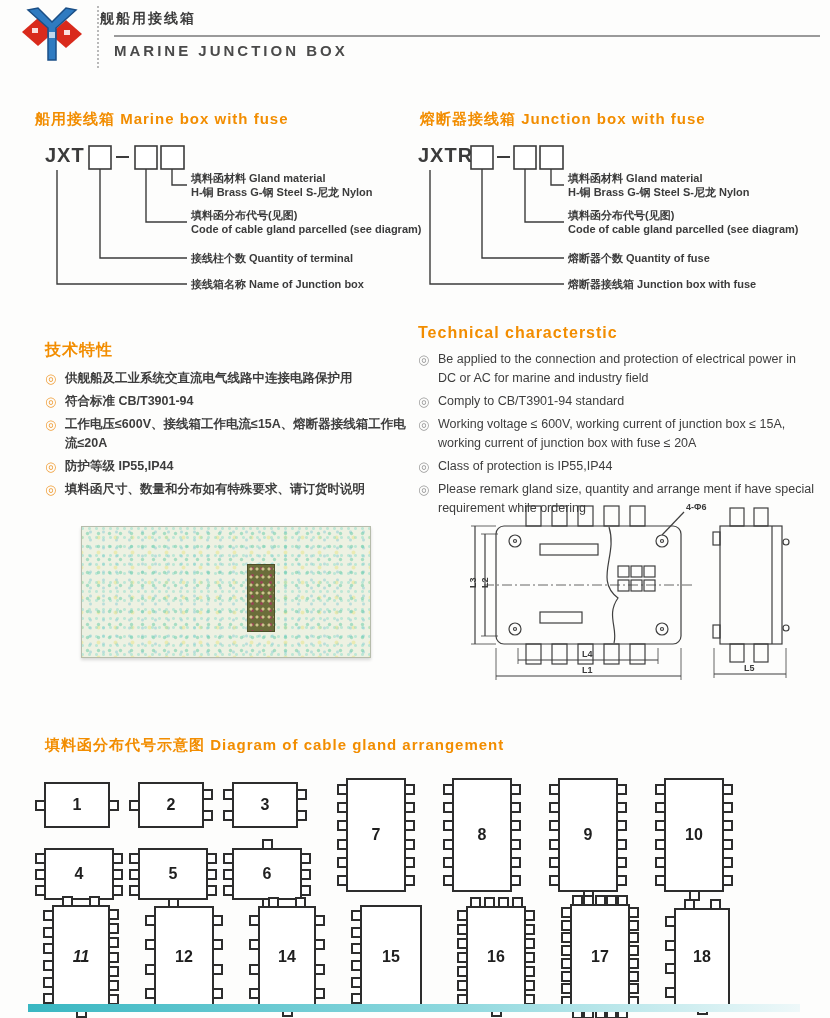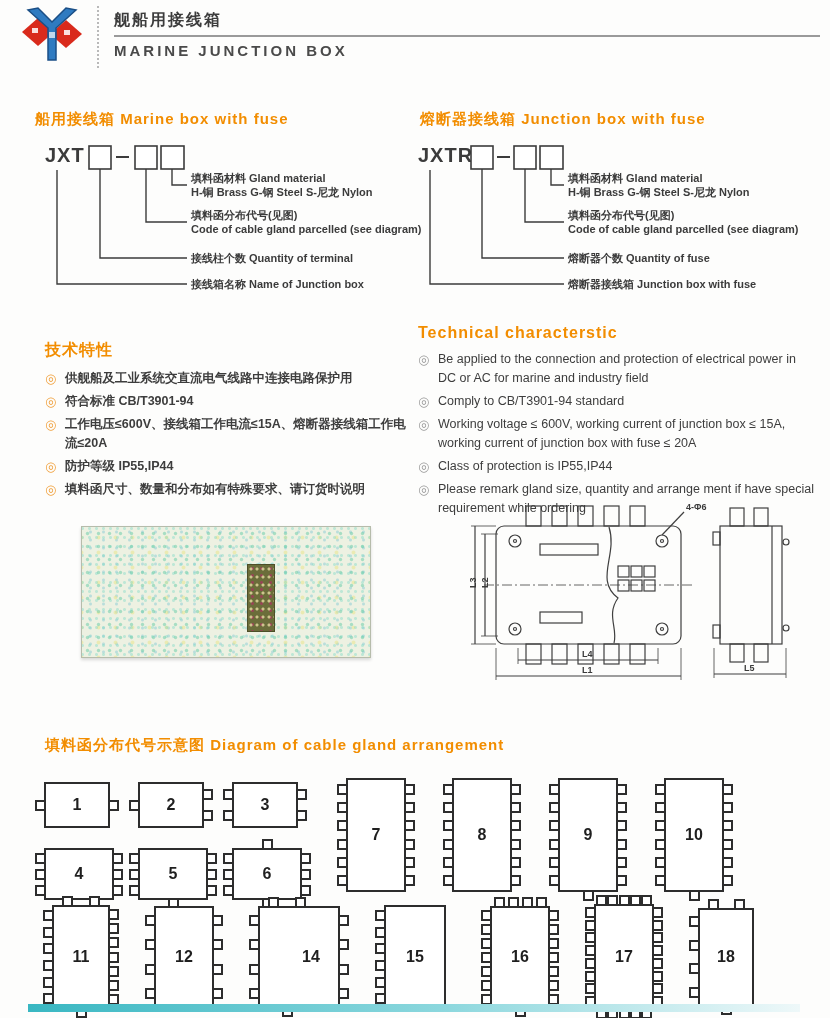--- a/index.html
+++ b/index.html
@@ -2,21 +2,21 @@
 <html><head>
 <meta charset="utf-8">
 <style>
   html,body{margin:0;padding:0;background:#f3f2ef;}
   .page{position:relative;width:830px;height:1018px;background:#fdfdfc;margin:0 auto;
         font-family:"Liberation Sans","DejaVu Sans",sans-serif;color:#333;overflow:hidden;}
 
   
   .logo{position:absolute;left:14px;top:6px;width:74px;height:64px;}
   .hdr-dots{position:absolute;left:97px;top:6px;height:62px;width:0;border-left:2px dotted #b9b9b9;}
-  .hdr-cn{position:absolute;left:114px;top:10px;font-size:16px;font-weight:bold;color:#3c3c3c;letter-spacing:2px;}
+  .hdr-cn{position:absolute;left:100px;top:10px;font-size:14px;font-weight:bold;color:#3c3c3c;letter-spacing:2px;}
   .hdr-rule{position:absolute;left:114px;top:35px;width:706px;height:2px;background:#9a9a9a;}
   .hdr-en{position:absolute;left:114px;top:42px;font-size:15px;font-weight:bold;color:#4a4a4a;letter-spacing:3px;}
 
   
   .oh{position:absolute;font-size:15px;font-weight:bold;color:#f28d00;letter-spacing:1px;}
 
   
   .model{position:absolute;width:392px;height:160px;}
   .model svg{position:absolute;left:0;top:0;}
   .mcode{position:absolute;left:0;top:1px;font-size:20px;font-weight:bold;color:#3b3b3b;letter-spacing:1px;}
@@ -391,21 +391,21 @@
           <span class="gtab r" style="top: 22px;"></span>
           <span class="gtab r" style="top: 40.3333px;"></span>
           <span class="gtab r" style="top: 58.6667px;"></span>
           <span class="gtab r" style="top: 77px;"></span>
           <span class="gtab r" style="top: 95.3333px;"></span>
           <span class="gtab b" style="left: 22.5px;"></span>
         </div>
       </div>
   </div>
   <div class="band2">
-      <div class="gbox" style="width: 54px; height: 100px;">
+      <div class="gbox" style="width: 54px; height: 100px; font-style: italic;">
         <span class="gnum">11</span>
         <span class="gtab l" style="top: 2.83333px;"></span>
         <span class="gtab l" style="top: 19.5px;"></span>
         <span class="gtab l" style="top: 36.1667px;"></span>
         <span class="gtab l" style="top: 52.8333px;"></span>
         <span class="gtab l" style="top: 69.5px;"></span>
         <span class="gtab l" style="top: 86.1667px;"></span>
         <span class="gtab r" style="top: 1.64286px;"></span>
         <span class="gtab r" style="top: 15.9286px;"></span>
         <span class="gtab r" style="top: 30.2143px;"></span>
@@ -421,21 +421,21 @@
         <span class="gnum">12</span>
         <span class="gtab l" style="top: 6.75px;"></span>
         <span class="gtab l" style="top: 31.25px;"></span>
         <span class="gtab l" style="top: 55.75px;"></span>
         <span class="gtab l" style="top: 80.25px;"></span>
         <span class="gtab r" style="top: 6.75px;"></span>
         <span class="gtab r" style="top: 31.25px;"></span>
         <span class="gtab r" style="top: 55.75px;"></span>
         <span class="gtab r" style="top: 80.25px;"></span>
       </div>
-      <div class="gbox" style="width: 54px; height: 98px; padding-left: 24px;">
+      <div class="gbox" style="width: 54px; height: 98px;">
         <span class="gnum">14</span>
         <span class="gtab l" style="top: 6.75px;"></span>
         <span class="gtab l" style="top: 31.25px;"></span>
         <span class="gtab l" style="top: 55.75px;"></span>
         <span class="gtab l" style="top: 80.25px;"></span>
         <span class="gtab r" style="top: 6.75px;"></span>
         <span class="gtab r" style="top: 31.25px;"></span>
         <span class="gtab r" style="top: 55.75px;"></span>
         <span class="gtab r" style="top: 80.25px;"></span>
         <span class="gtab t" style="left: 8px;"></span>

